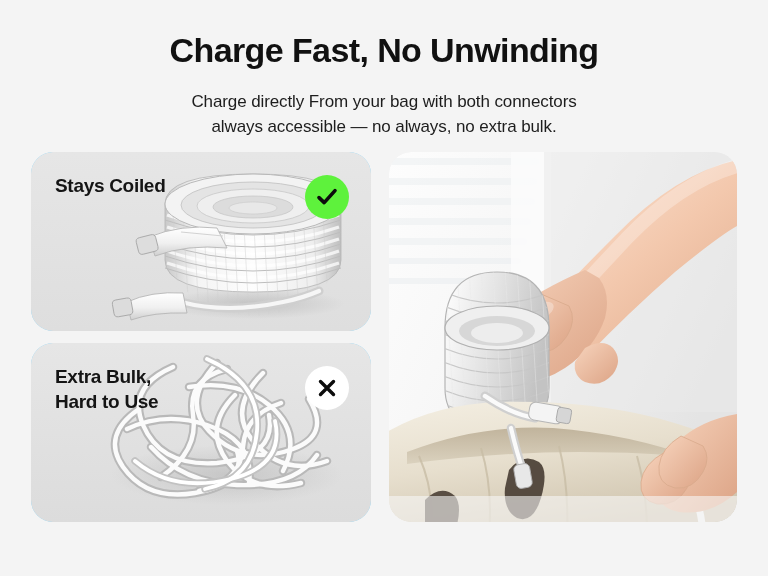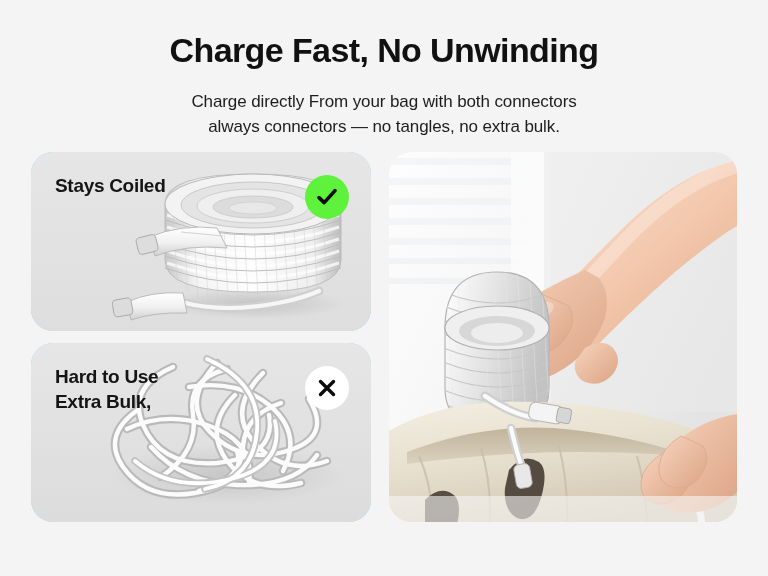--- a/index.html
+++ b/index.html
@@ -139,21 +139,21 @@
 </style>
 </head>
 <body>
 
 <div class="page">
 
   <div class="header">
     <div class="headline">Charge Fast, No Unwinding</div>
     <div class="subhead">
       <span class="line">Charge directly From your bag with both connectors</span>
-      <span class="line">always connectors — no tangles, no extra bulk.</span>
+      <span class="line">always accessible — no always, no extra bulk.</span>
     </div>
   </div>
 
   <div class="content">
 
     <div class="left-col">
 
       <div class="card card-good">
 
         <div class="art">
@@ -310,22 +310,22 @@
               </g>
               <g stroke="#ffffff" stroke-width="3.8">
                 <path d="M176 16 Q230 40 226 88 Q222 136 174 146"></path>
                 <path d="M104 118 Q142 150 200 136 Q254 122 244 78"></path>
               </g>
             </g>
           </svg>
         </div>
 
         <div class="card-label">
+          <span class="line">Extra Bulk,</span>
           <span class="line">Hard to Use</span>
-          <span class="line">Extra Bulk,</span>
         </div>
 
         <div class="badge badge-bad">
           <svg width="22" height="22" viewBox="0 0 22 22">
             <path d="M4.5 4.5 L17.5 17.5 M17.5 4.5 L4.5 17.5" stroke="#0c0c0c" stroke-width="3.4" stroke-linecap="round"></path>
           </svg>
         </div>
       </div>
     </div>
 

